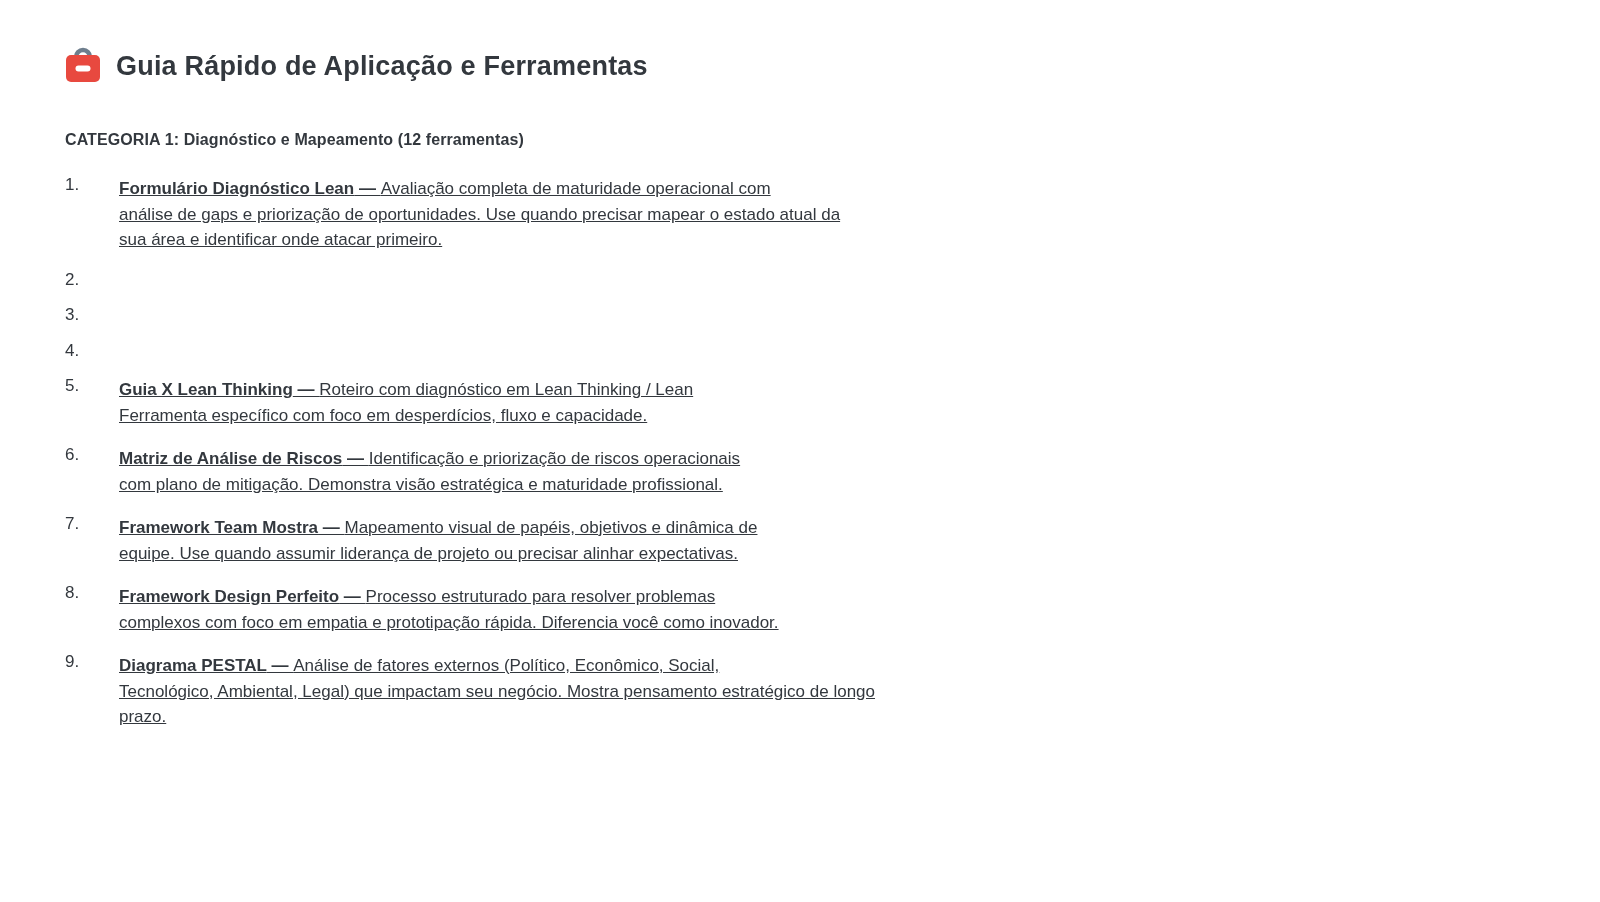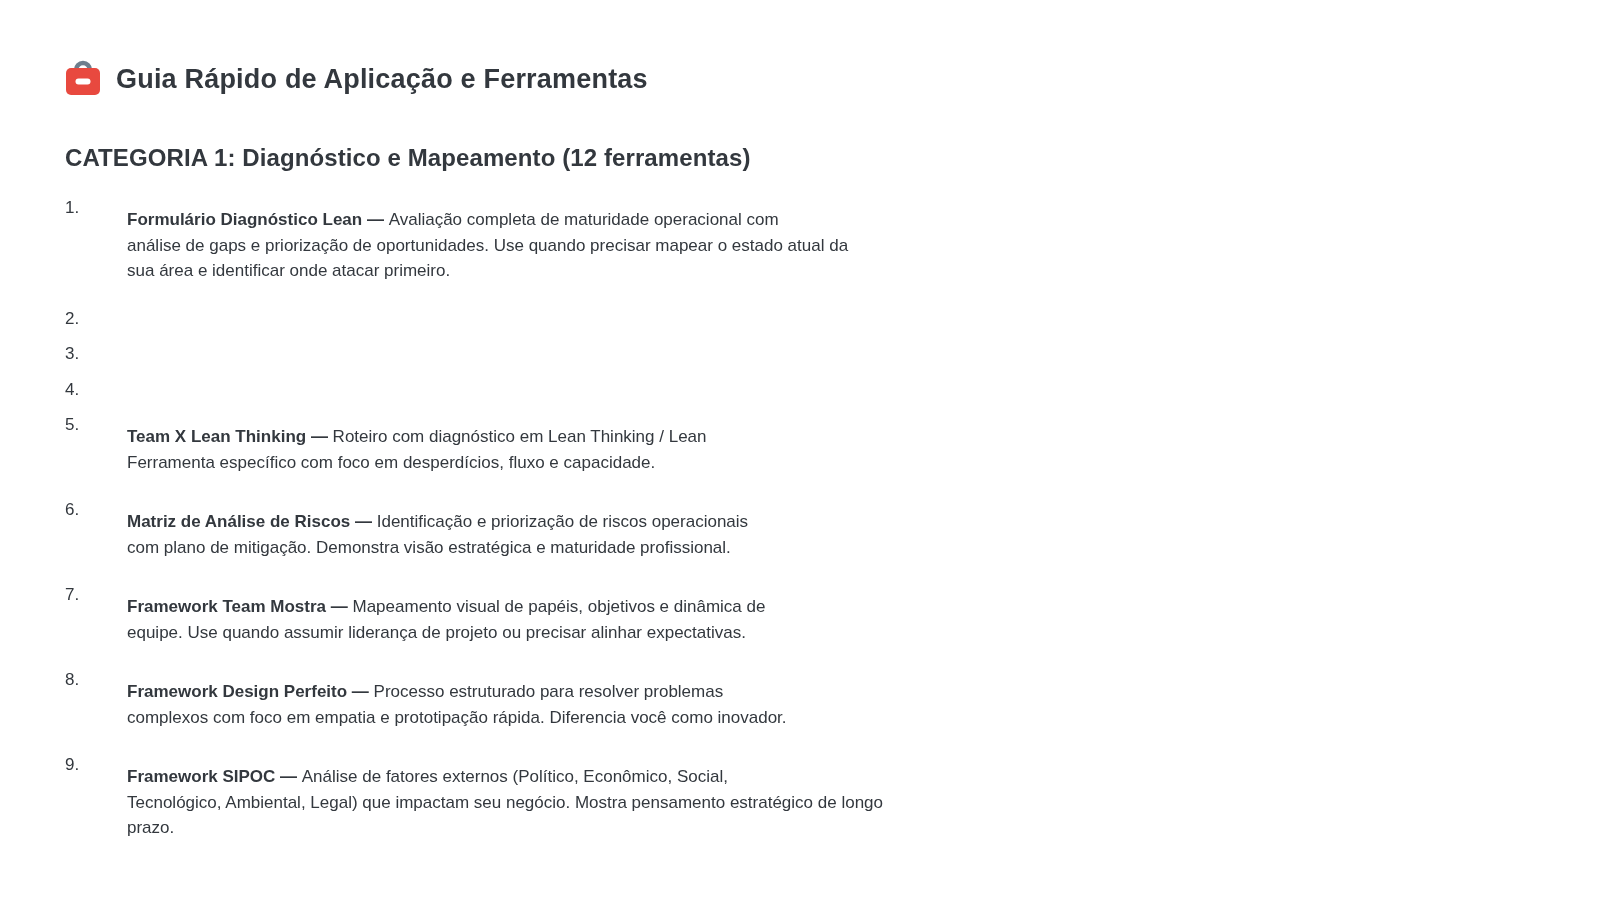--- a/index.html
+++ b/index.html
@@ -9,21 +9,21 @@
   }
   body {
     font-family: "Liberation Sans", sans-serif;
     color: #33383e;
   }
   .page {
     position: relative;
     width: 1600px;
     height: 858px;
     box-sizing: border-box;
-    padding: 59px 60px 0 63px;
+    padding: 46px 60px 0 63px;
     overflow: hidden;
     background: #ffffff;
   }
   .title-row {
     display: flex;
     align-items: center;
     gap: 13px;
   }
   .toolbox {
     display: inline-flex;
@@ -31,21 +31,21 @@
     height: 40px;
     flex: 0 0 40px;
   }
   h1.page-title {
     font-size: 27px;
     font-weight: 700;
     margin: 0;
     letter-spacing: 0.2px;
   }
   h2.category-heading {
-    font-size: 24px;
+    font-size: 16px;
     font-weight: 700;
     margin: 45px 0 0 2px;
     letter-spacing: 0.1px;
   }
   ol.tools {
     list-style: none;
     margin: 23px 0 0 2px;
     padding: 0;
   }
   li.tool-item {
@@ -53,22 +53,23 @@
     align-items: flex-start;
     margin-bottom: 10px;
     font-size: 17px;
     line-height: 25.5px;
   }
   .num {
     width: 50px;
     flex: 0 0 50px;
   }
   p.item-body {
-    margin: 12px;
+    margin: 4px;
     width: 900px;
+    text-decoration: underline;
   }
   .tool-name, .dash {
     font-weight: 700;
   }
   .tool-desc {
     white-space: pre-line;
   }
 </style>
 </head>
 <body>
@@ -103,21 +104,21 @@
     <li class="tool-item">
       <span class="num">3.</span>
     </li>
 
     <li class="tool-item">
       <span class="num">4.</span>
     </li>
 
     <li class="tool-item">
       <span class="num">5.</span>
-      <p class="item-body"><span class="tool-name">Team X Lean Thinking</span><span class="dash"> — </span><span class="tool-desc">Roteiro com diagnóstico em Lean Thinking / Lean
+      <p class="item-body"><span class="tool-name">Guia X Lean Thinking</span><span class="dash"> — </span><span class="tool-desc">Roteiro com diagnóstico em Lean Thinking / Lean
 Ferramenta específico com foco em desperdícios, fluxo e capacidade.</span></p>
     </li>
 
     <li class="tool-item">
       <span class="num">6.</span>
       <p class="item-body"><span class="tool-name">Matriz de Análise de Riscos</span><span class="dash"> — </span><span class="tool-desc">Identificação e priorização de riscos operacionais
 com plano de mitigação. Demonstra visão estratégica e maturidade profissional.</span></p>
     </li>
 
     <li class="tool-item">
@@ -127,19 +128,19 @@
     </li>
 
     <li class="tool-item">
       <span class="num">8.</span>
       <p class="item-body"><span class="tool-name">Framework Design Perfeito</span><span class="dash"> — </span><span class="tool-desc">Processo estruturado para resolver problemas
 complexos com foco em empatia e prototipação rápida. Diferencia você como inovador.</span></p>
     </li>
 
     <li class="tool-item">
       <span class="num">9.</span>
-      <p class="item-body"><span class="tool-name">Framework SIPOC</span><span class="dash"> — </span><span class="tool-desc">Análise de fatores externos (Político, Econômico, Social,
+      <p class="item-body"><span class="tool-name">Diagrama PESTAL</span><span class="dash"> — </span><span class="tool-desc">Análise de fatores externos (Político, Econômico, Social,
 Tecnológico, Ambiental, Legal) que impactam seu negócio. Mostra pensamento estratégico de longo
 prazo.</span></p>
     </li>
   </ol>
 
 </div>
 
 </body></html>

